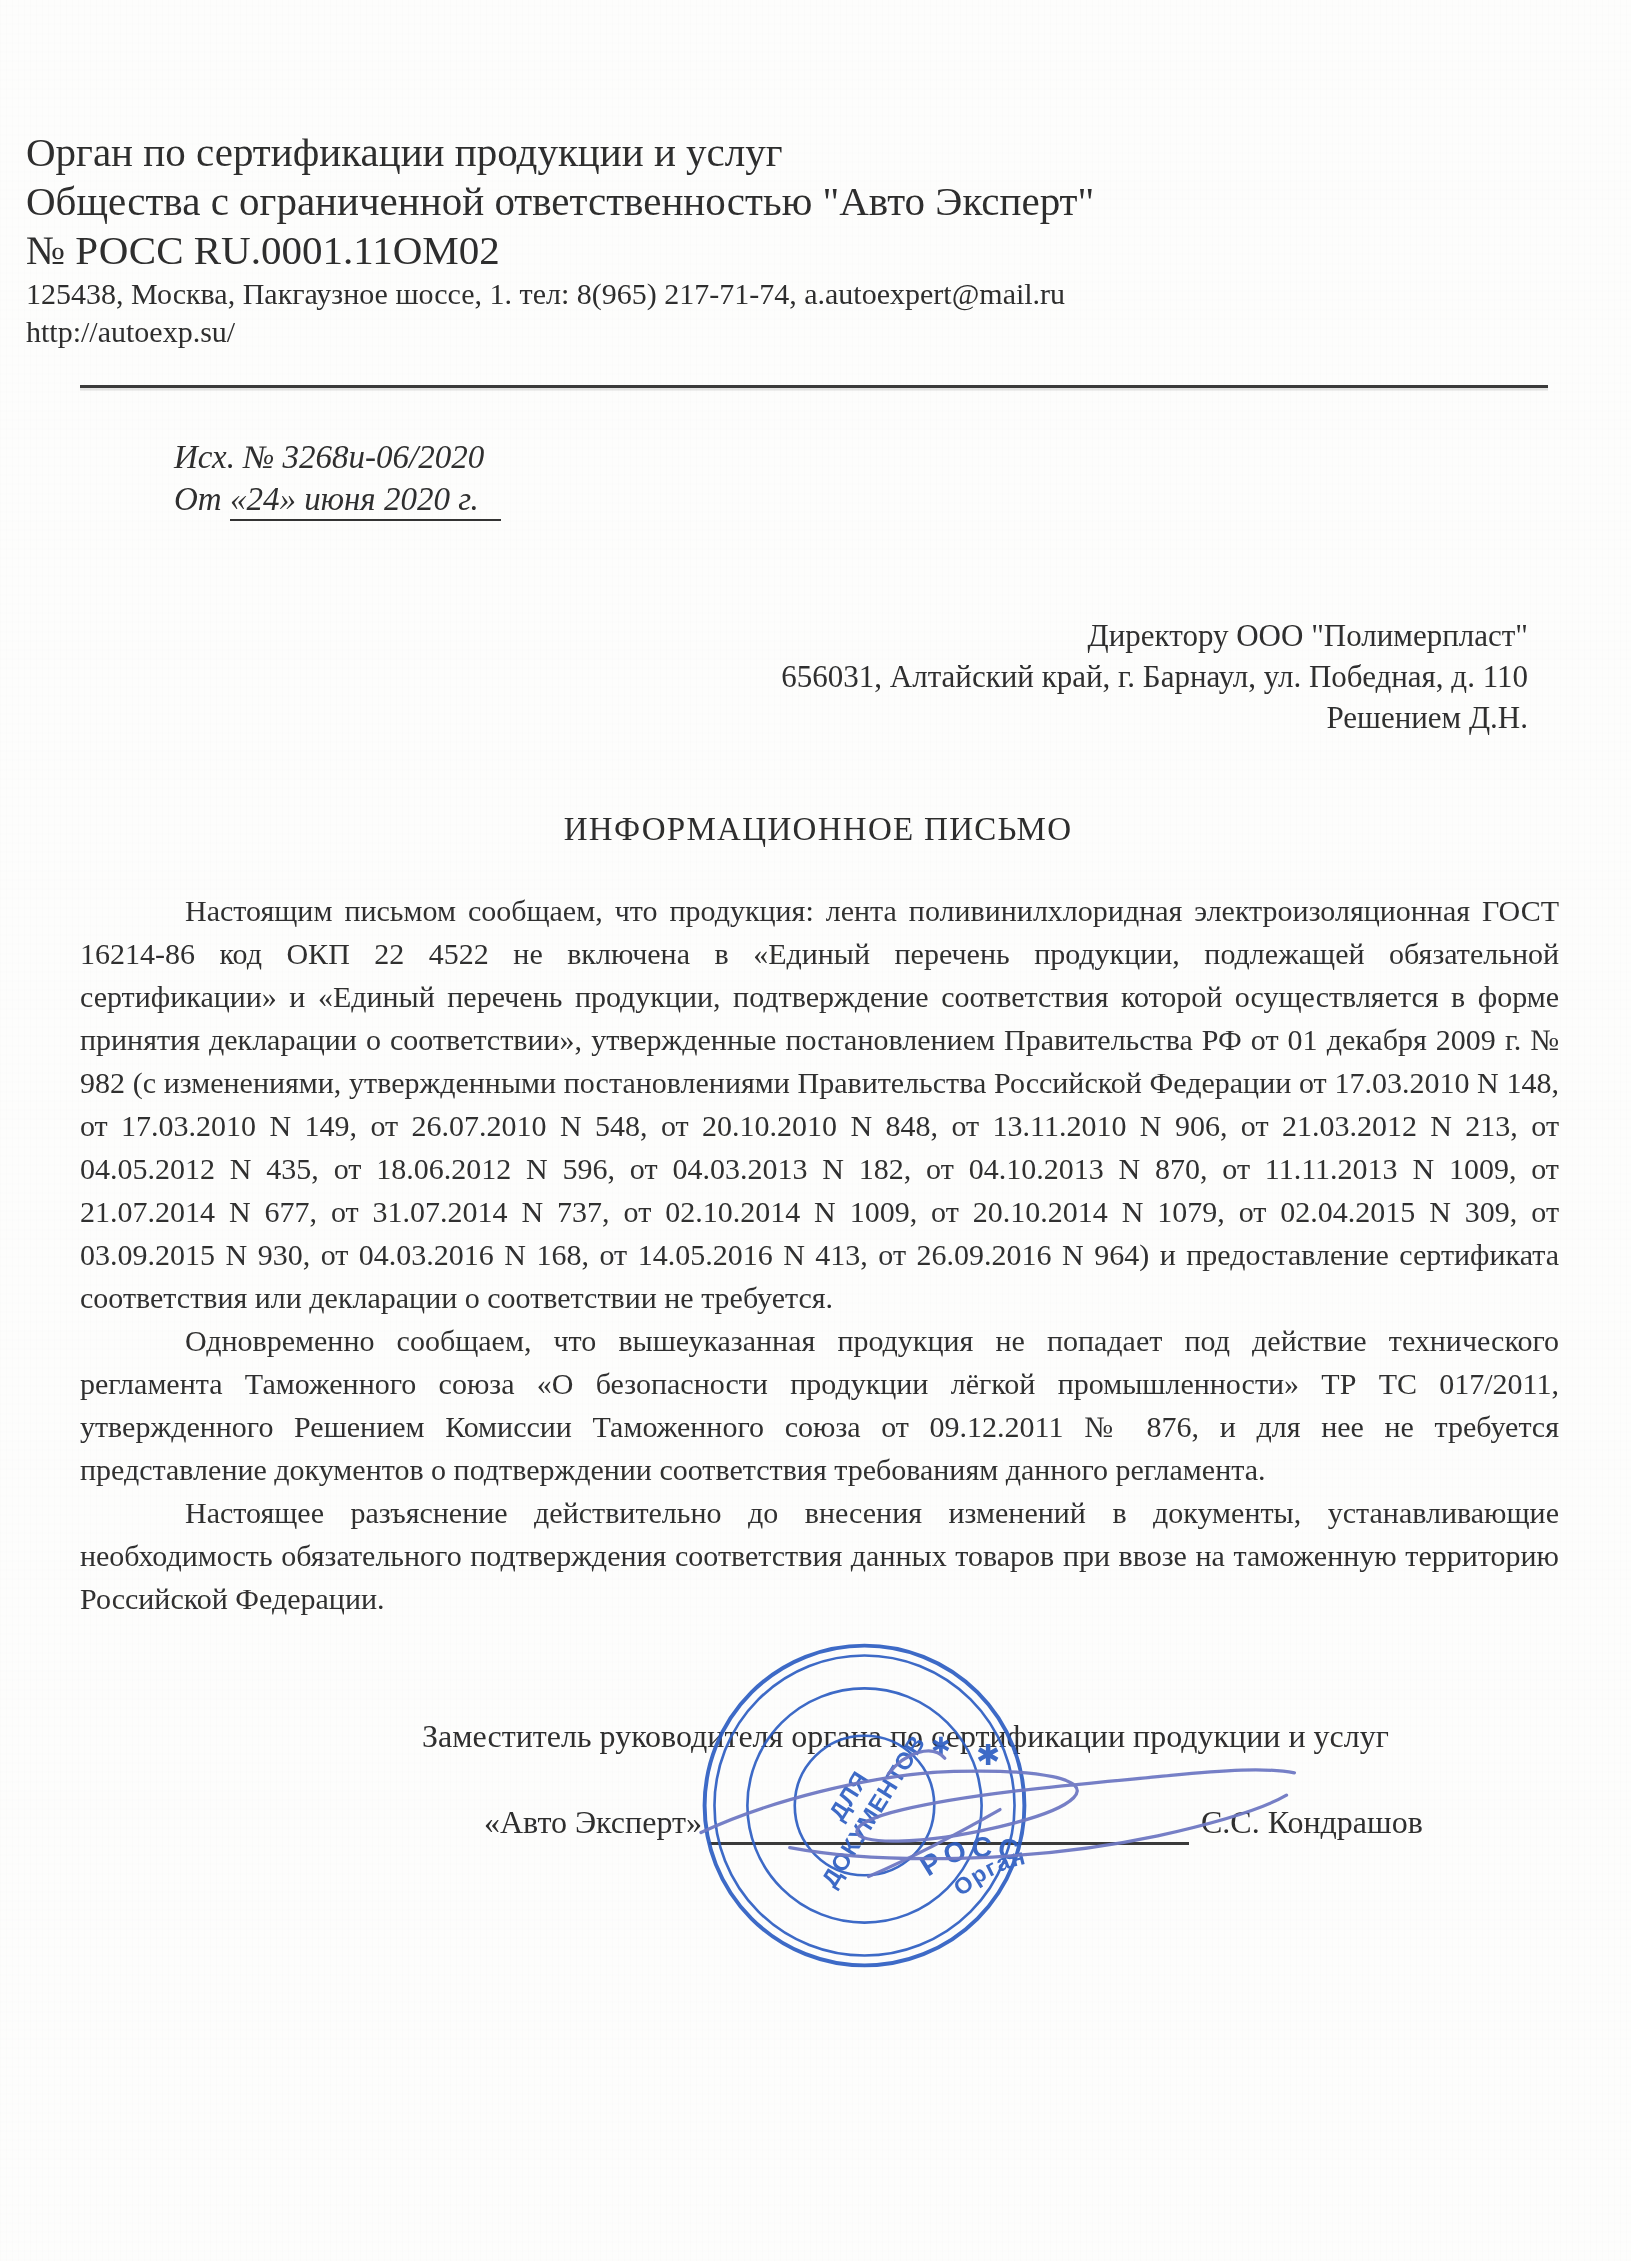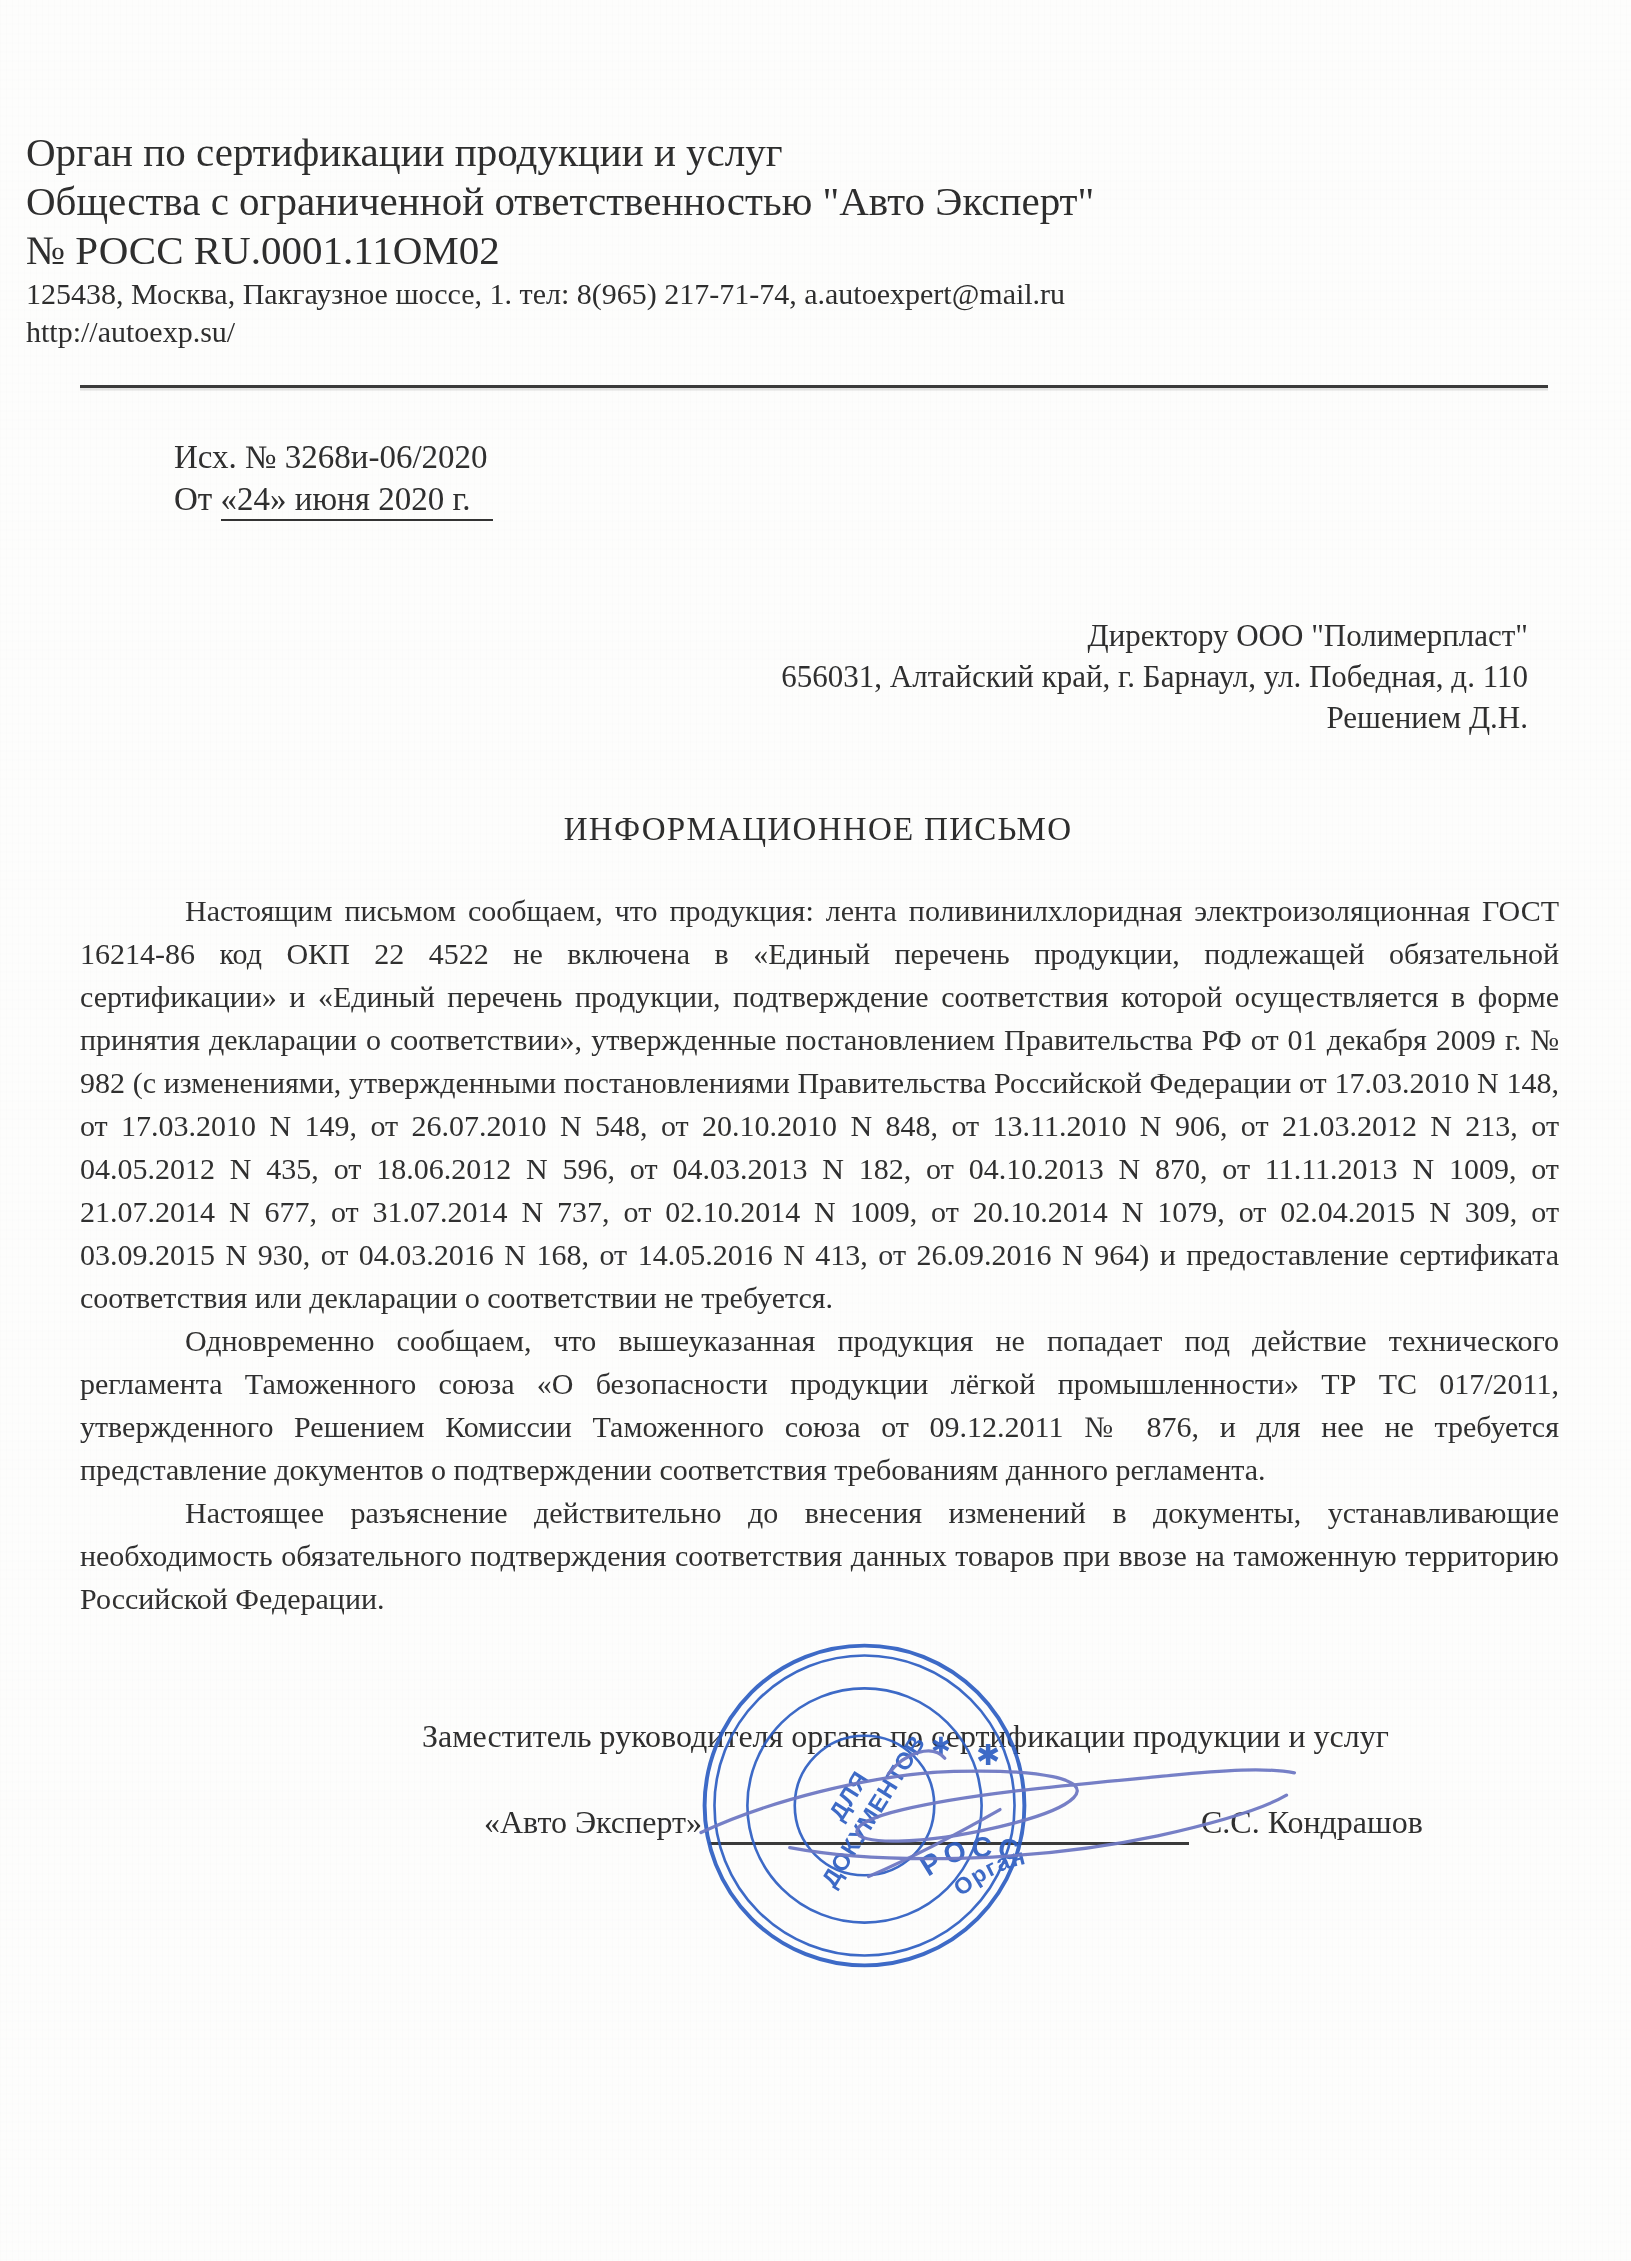--- a/index.html
+++ b/index.html
@@ -26,21 +26,21 @@
     margin-left:26px;
   }
   .lh-big{font-size:41px;line-height:49px;color:#2e2e2e;}
   .lh-small{font-size:30px;line-height:38px;color:#2e2e2e;}
 
   .divider{
     position:absolute;left:80px;top:385px;width:1468px;height:3.3px;
     background:#3a3a3a;box-shadow:0 2.6px 0 rgba(0,0,0,.10);
   }
 
-  .refblock{position:absolute;left:174px;top:436px;font-size:33px;line-height:42px;color:#2f2f2f;}
+  .refblock{position:absolute;left:174px;top:436px;font-size:33px;line-height:42px;color:#2f2f2f;font-style:italic;}
   .date-underline{border-bottom:2.6px solid #333;padding-right:22.4px;padding-bottom:2px;}
 
   .addressee{
     position:absolute;right:104px;top:615px;width:921px;
     text-align:right;font-size:31px;line-height:41px;color:#2f2f2f;
   }
 
   .letter-title{
     position:absolute;left:2px;top:811px;width:1632px;text-align:center;
     font-size:33px;letter-spacing:1.3px;color:#2d2d2d;

